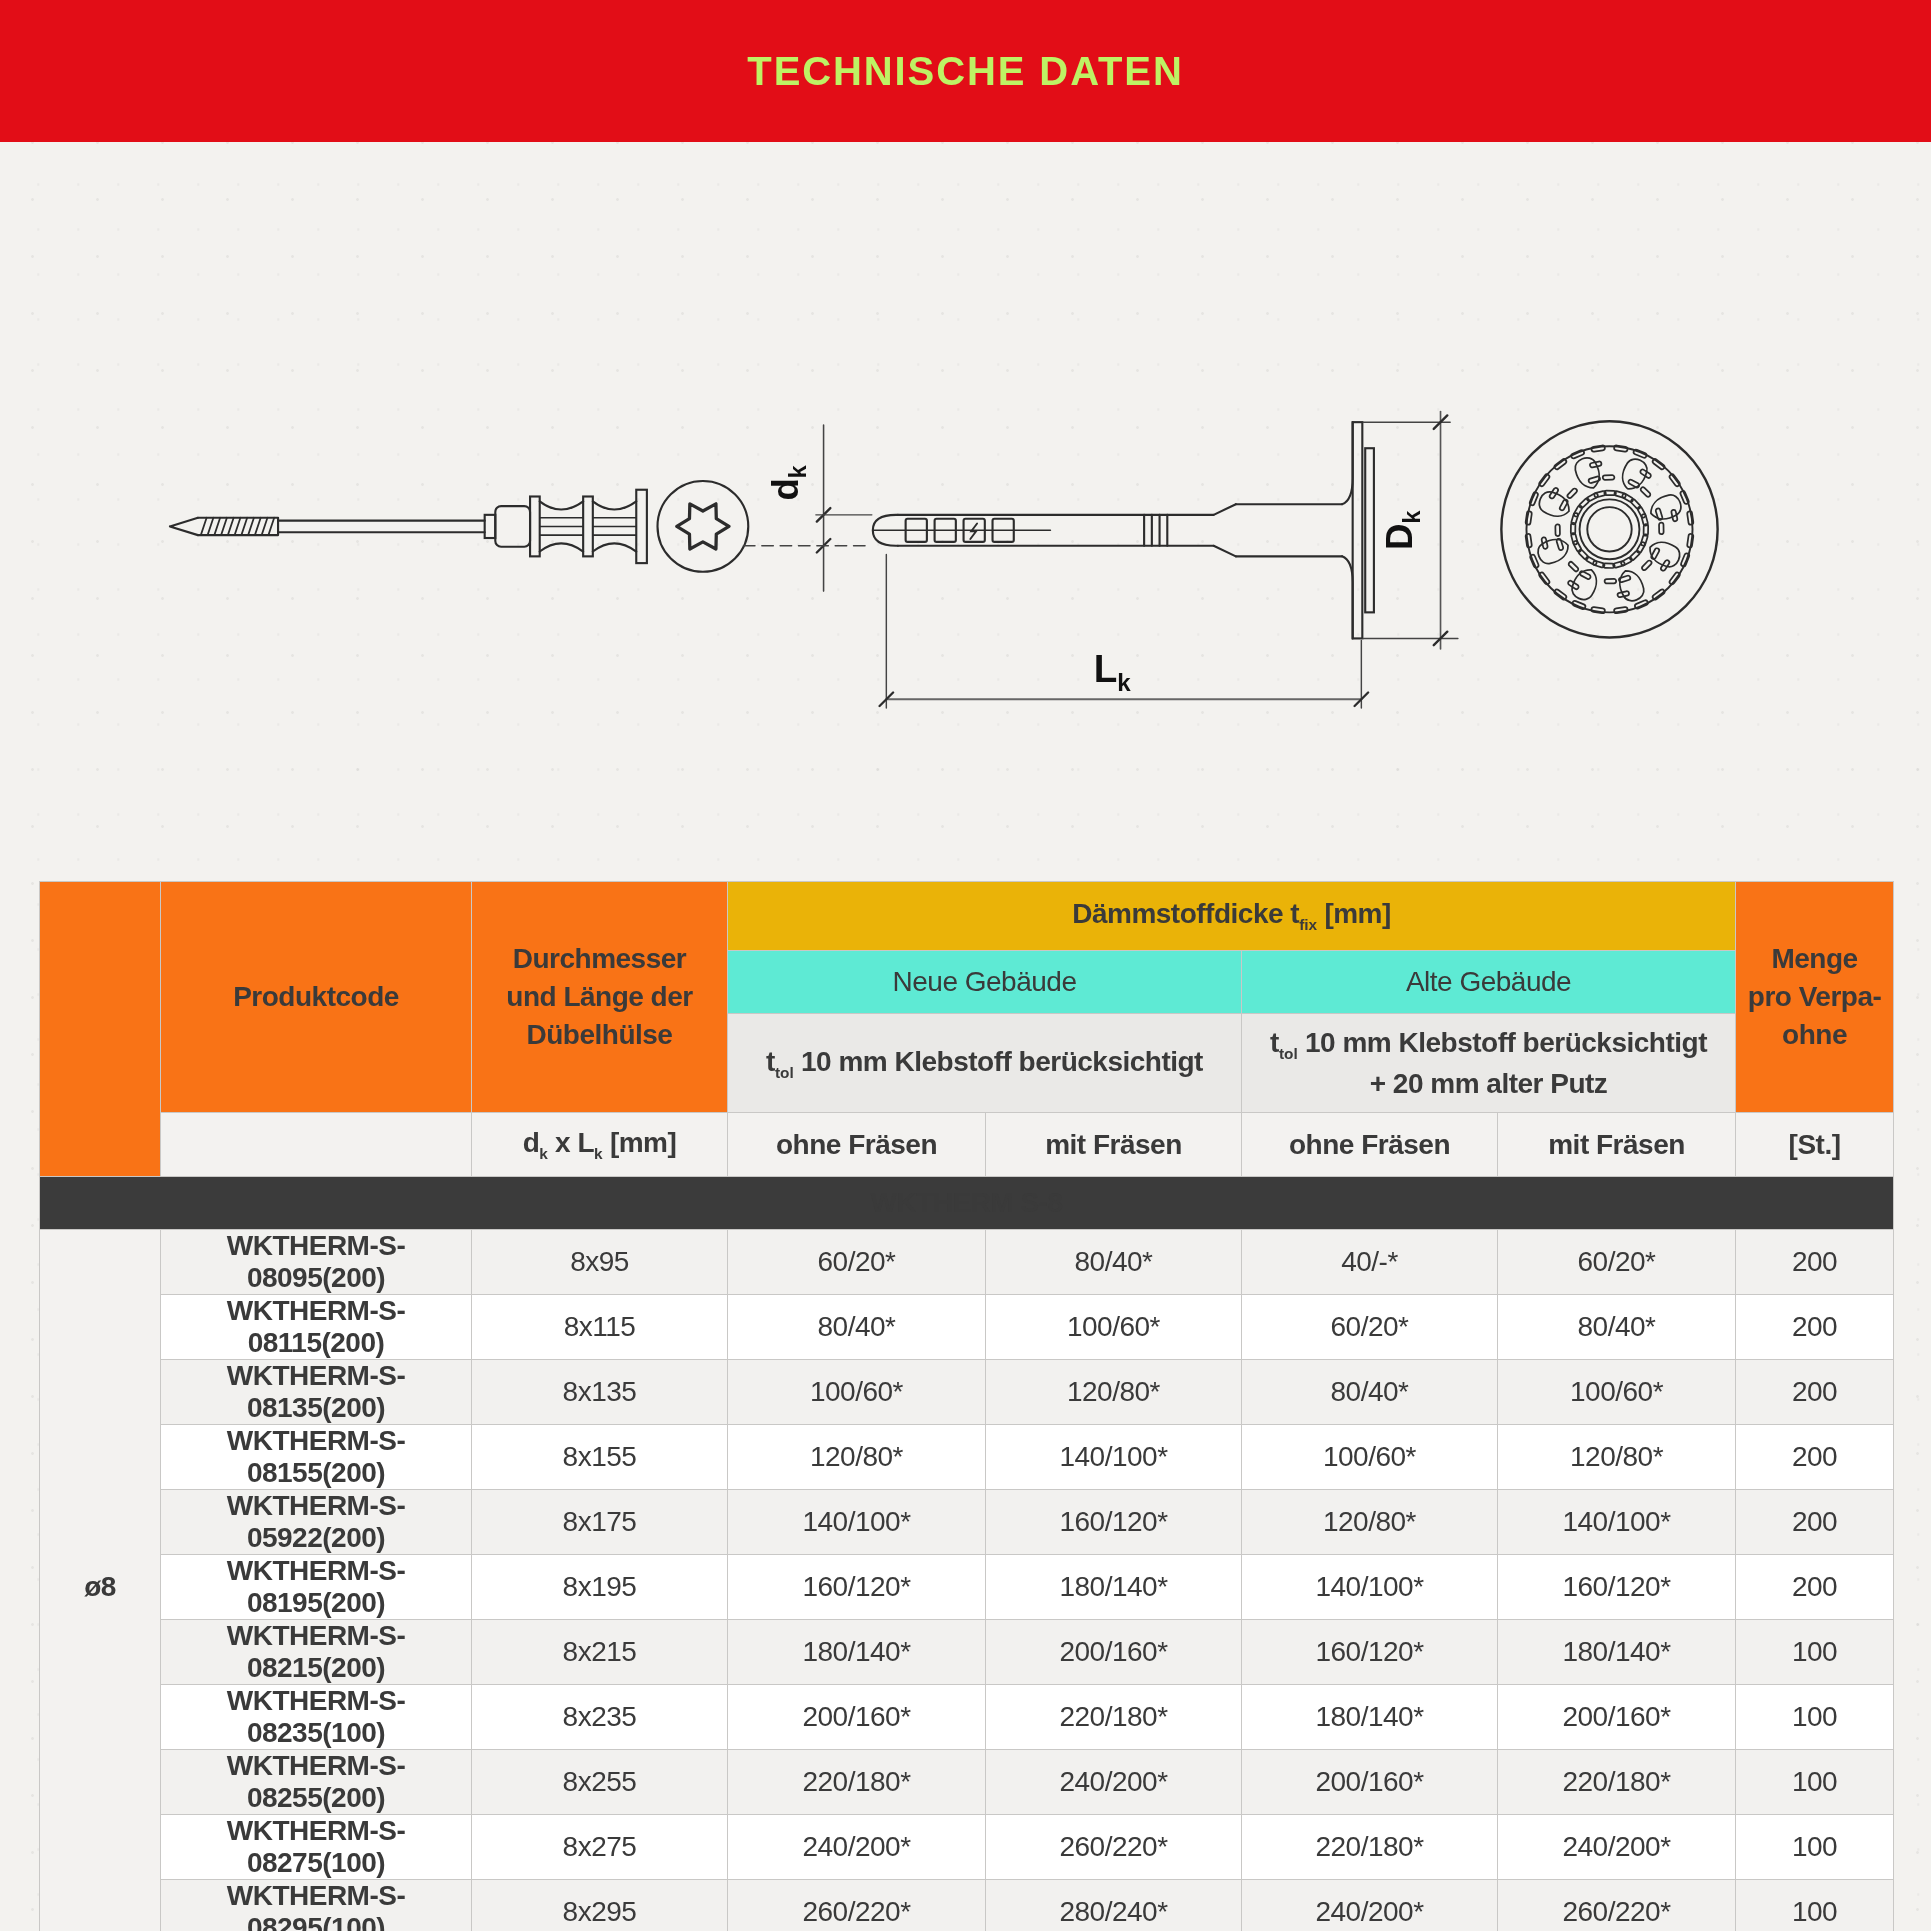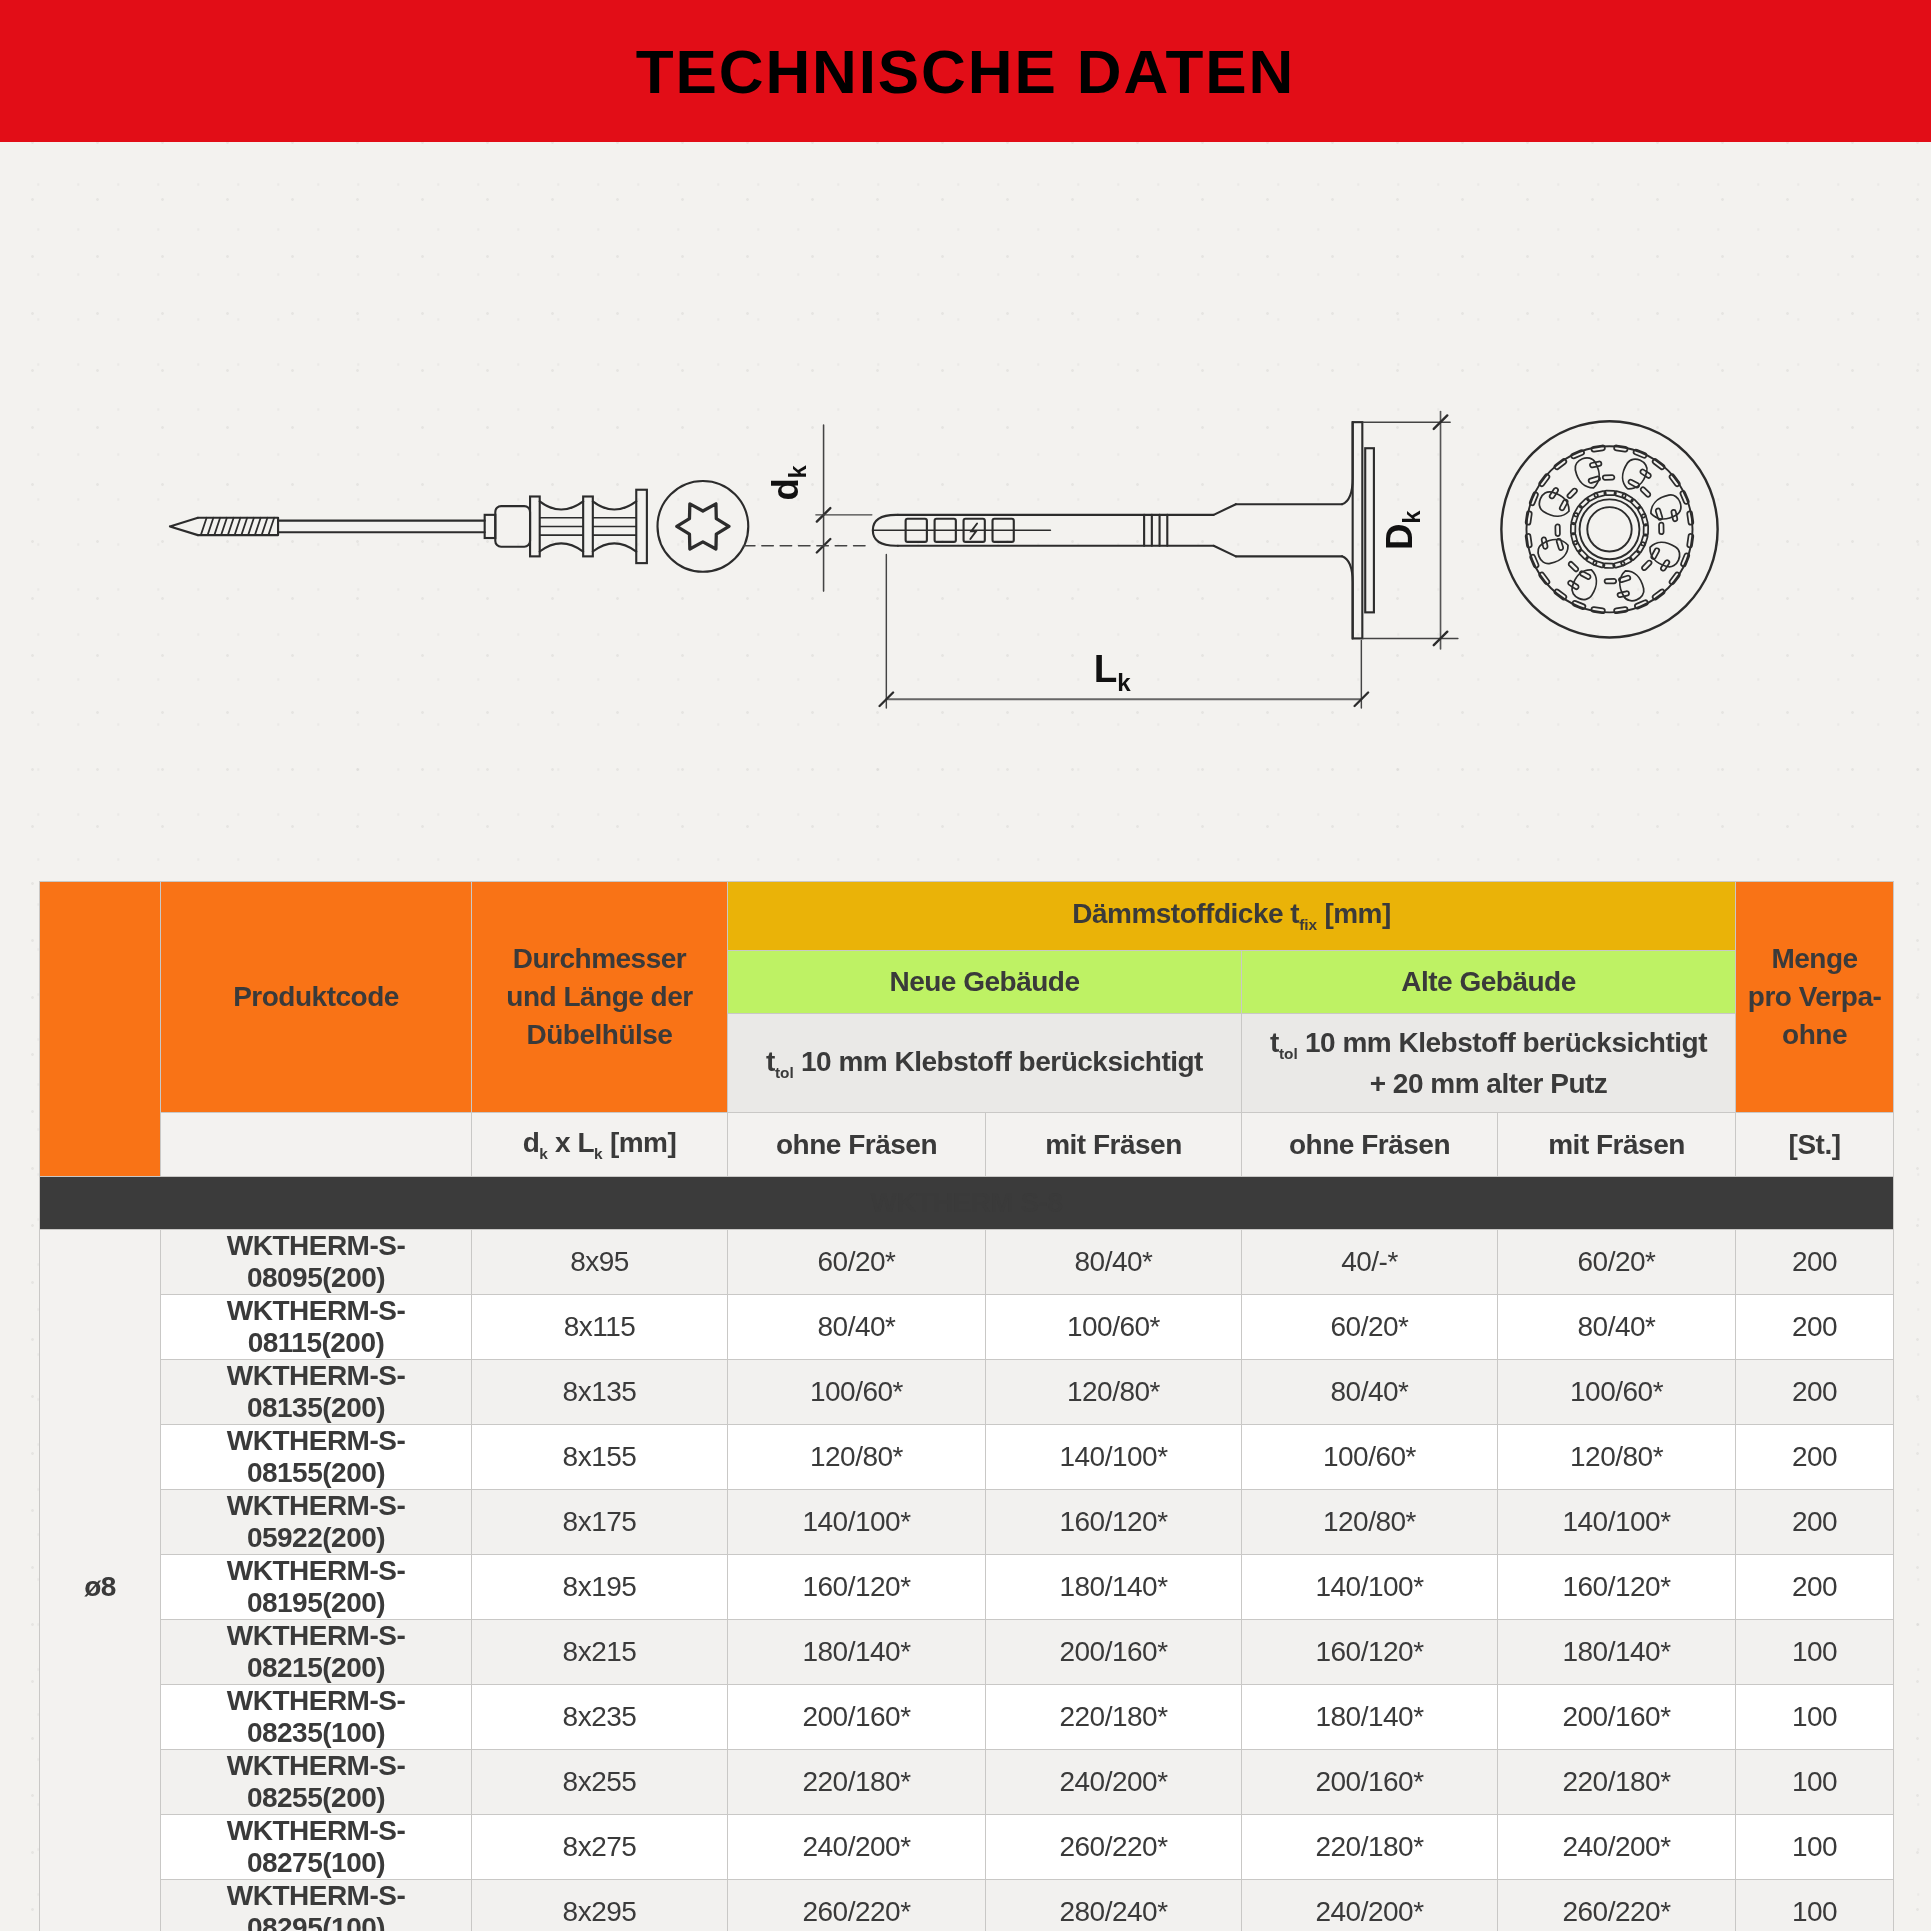--- a/index.html
+++ b/index.html
@@ -11,35 +11,35 @@
       radial-gradient(circle, rgba(60,60,55,0.07) 1.2px, transparent 1.6px),
       radial-gradient(circle, rgba(60,60,55,0.05) 1px, transparent 1.4px);
     background-size:65px 57px, 40px 45px;
     background-position:0 0, 18.3px 27px;
   }
   .banner{
     position:absolute;top:0;left:0;width:1931px;height:142px;
     background:#e20d17;display:flex;align-items:center;justify-content:center;
   }
   .banner .title{
-    color:#000000;font-size:62px;font-weight:800;letter-spacing:1.9px;margin:13px;
+    color:#bef264;font-size:40px;font-weight:800;letter-spacing:1.9px;margin:13px;
   }
   svg.drawing{position:absolute;top:0;left:0;}
 
   .table-wrap{position:absolute;left:39px;top:881px;}
   table.tbl{border-collapse:collapse;table-layout:fixed;width:1853px;border:1.9px solid #c6c5c3;}
   table.tbl td{
     padding:0 3.9px;text-align:center;vertical-align:middle;
     font-size:28px;color:#3a3a3a;letter-spacing:-0.5px;
     border:1.9px solid #c9c8c6;
   }
   
   td.hl{background:#f97316;font-weight:700;color:#1d1d1d;border:2.9px solid #ffffff;font-size:29px;line-height:1.35;}
   td.band1{background:#eab308;font-weight:700;color:#1d1d1d;border:2.9px solid #ffffff;font-size:30px;}
-  td.band2{background:#bef264;font-weight:700;color:#1d1d1d;border:2.9px solid #ffffff;font-size:29px;}
+  td.band2{background:#5eead4;font-weight:400;color:#1d1d1d;border:2.9px solid #ffffff;font-size:29px;}
   td.band3{background:#eae9e7;font-weight:700;color:#1d1d1d;border:2.9px solid #ffffff;font-size:28px;line-height:1.4;}
   td.subhead{background:#f3f2f0;font-weight:600;color:#2a2a2a;font-size:28px;}
   td.band-dark{background:#3b3b3b;color:#ffffff;font-weight:700;font-size:30px;letter-spacing:0.5px;border:1.9px solid #3b3b3b;}
   tr.r-a td{height:68px;} tr.r-b td{height:62px;} tr.r-c td{height:98px;}
   tr.r-d td{height:63px;margin-top:48px;} tr.r-band td{height:52px;}
   tbody.data td{height:50px;background:#ffffff;}
   tbody.data tr:nth-child(odd) td{background:#f2f1ef;}
   td.code{font-weight:700;color:#1b1b1b;margin-top:41px;}
   td.diacell{background:#f3f2f0 !important;font-size:56px;font-weight:800;color:#111;letter-spacing:0;}
   sub{font-size:55%;letter-spacing:0;}

